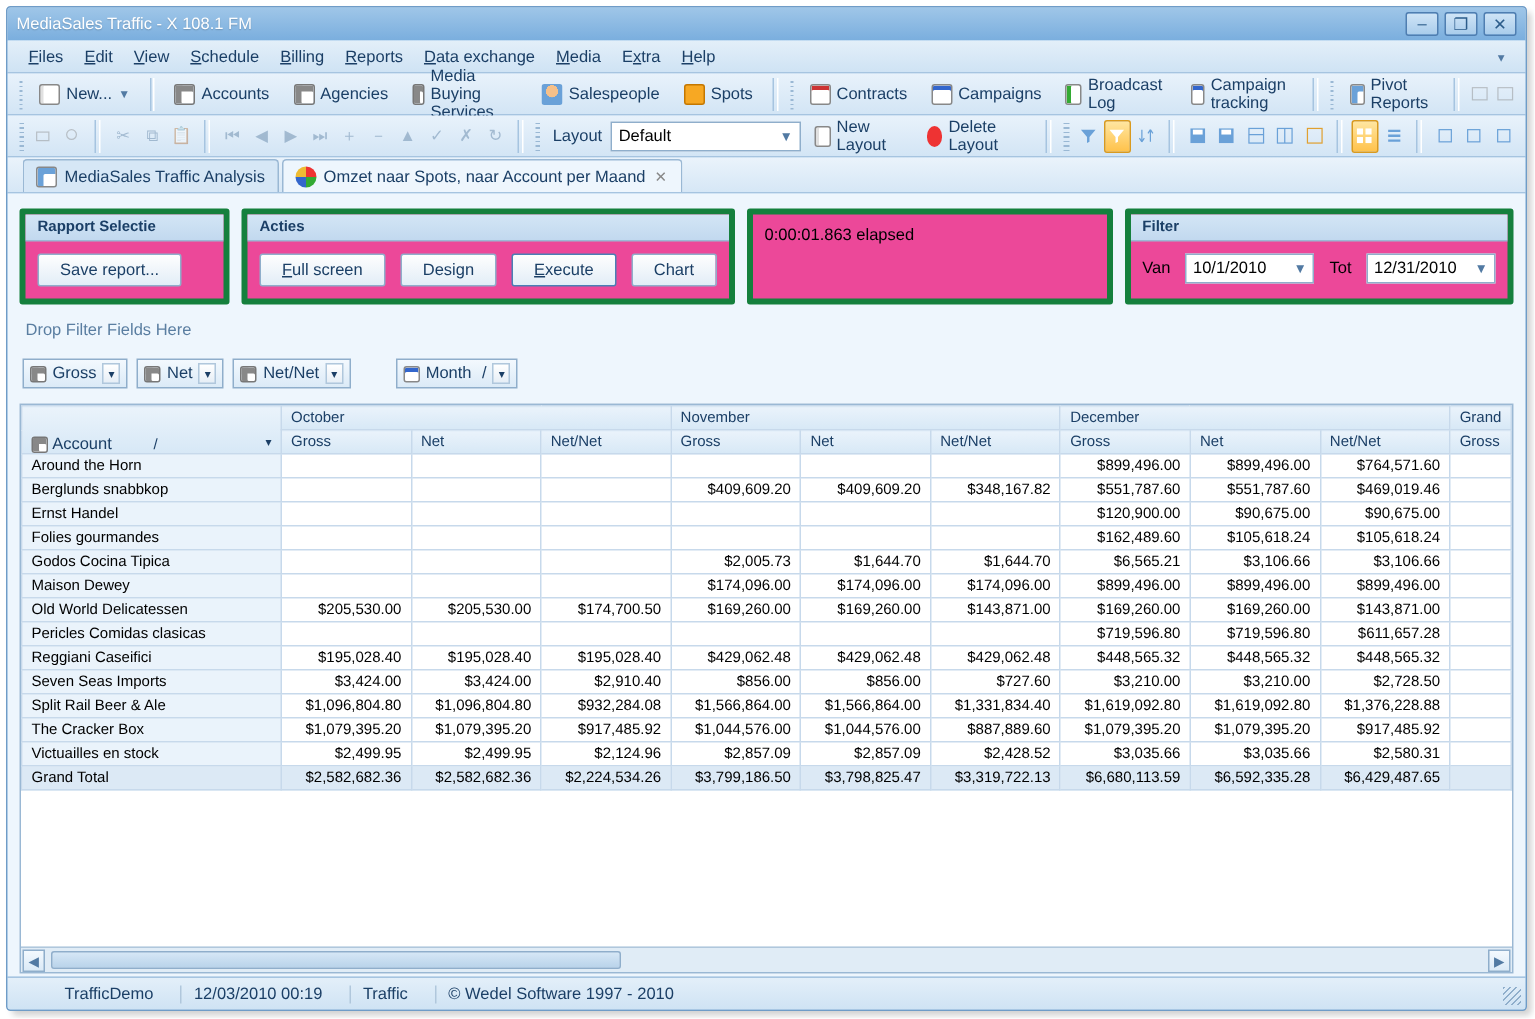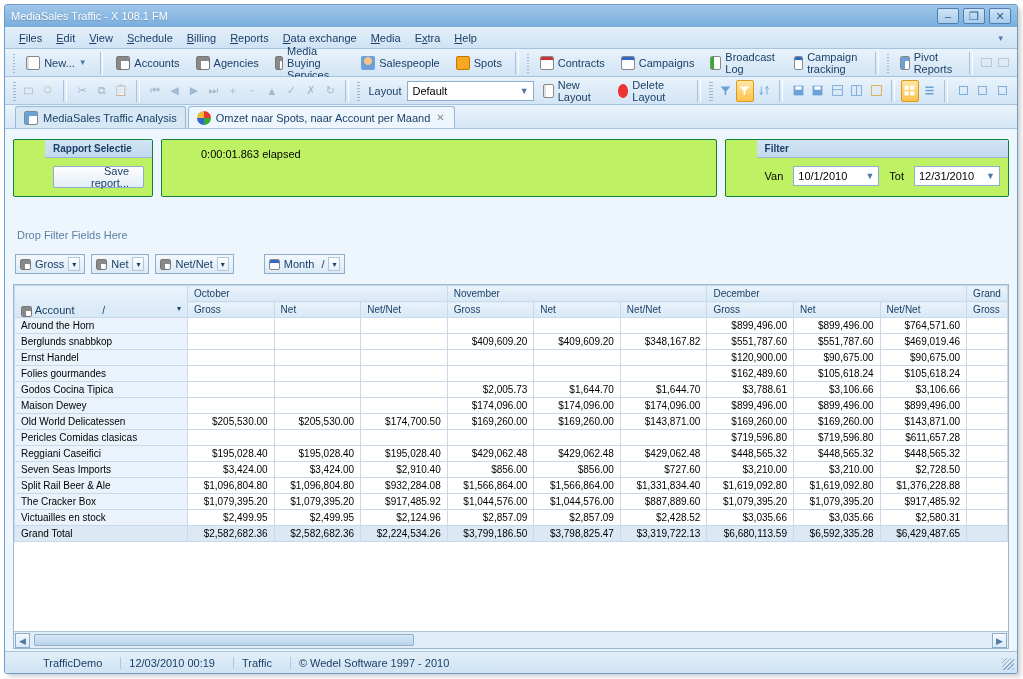--- a/index.html
+++ b/index.html
@@ -33,28 +33,28 @@
 .tbicon.disabled { opacity: 0.45; cursor: default; }
 .tbicon.active { background: linear-gradient(#ffe6a1,#ffc24b); border-color: #d99a1f; }
 .layout-combo { height: 20px; width: 160px; border: 1px solid #8faecb; background: #fff; display: flex; align-items: center; padding: 0 4px; }
 .layout-combo .dd { margin-left: auto; color: #527aa3; font-size: 9px; }
 .tablane { height: 24px; background: linear-gradient(#eaf3fb,#d6e7f6); border-bottom: 1px solid #a6c4e0; display: flex; align-items: flex-end; padding: 0 10px; gap: 2px; }
 .doctab { height: 22px; padding: 0 8px; display: flex; align-items: center; gap: 5px; background: #d6e7f6; border: 1px solid #9ab8d4; border-bottom: none; border-radius: 3px 3px 0 0; color: #1b3f66; cursor: pointer; }
 .doctab.active { background: #eef6fd; }
 .doctab .close { color: #888; font-size: 10px; padding: 0 1px; cursor: pointer; }
 .content { flex: 1; background: #eef6fd; padding: 10px 8px 2px; display: flex; flex-direction: column; gap: 8px; overflow: hidden; }
 .panels { display: flex; gap: 8px; }
-.panel { border: 1px solid #15803d; border-radius: 2px; background: #bef264; padding-left: 31px; }
+.panel { border: 4px solid #15803d; border-radius: 2px; background: #ec4899; }
 .panel .phdr { height: 18px; background: linear-gradient(#d3e5f5,#c2d9ef); border-bottom: 1px solid #9ab8d4; padding: 0 8px; display: flex; align-items: center; color: #1b3f66; font-weight: bold; font-size: 10px; }
 .panel .pbody { padding: 8px; display: flex; align-items: center; gap: 10px; }
 .btn { height: 22px; padding: 0 14px; border: 1px solid #8faecb; background: linear-gradient(#fefefe,#e2edf7); color: #1b3f66; cursor: pointer; border-radius: 2px; display: flex; align-items: center; text-align: right; }
 .btn u { text-decoration: underline; }
 .dateinput { height: 20px; width: 86px; border: 1px solid #8faecb; background: #fff; display: flex; align-items: center; padding: 0 4px; }
 .dateinput .dd { margin-left: auto; color: #527aa3; font-size: 9px; }
-.dropzone { height: 18px; padding: 0 4px; color: #5a7ea1; display: flex; align-items: center; margin-top: 21px; }
+.dropzone { height: 18px; padding: 0 4px; color: #5a7ea1; display: flex; align-items: center; }
 .fieldblocks { display: flex; gap: 6px; padding: 2px; }
 .fblock { height: 20px; border: 1px solid #8faecb; background: linear-gradient(#f3f9fe,#dbeaf7); display: flex; align-items: center; padding: 0 4px; gap: 4px; color: #1b3f66; cursor: pointer; }
 .fblock .fdd { width: 12px; height: 14px; background: linear-gradient(#fff,#e6eef6); border: 1px solid #b0c7dc; display: flex; align-items: center; justify-content: center; font-size: 8px; }
 .pivot { flex: 1; border: 1px solid #9ab8d4; display: flex; flex-direction: column; background: #fff; overflow: hidden; }
 .pivot table { border-collapse: collapse; width: 100%; }
 .pivot th, .pivot td { border: 1px solid #c7d9eb; height: 16px; font-size: 10px; white-space: nowrap; }
 .pivot th { background: linear-gradient(#eaf3fb,#d7e8f6); color: #1b3f66; text-align: left; padding: 0 6px; font-weight: normal; }
 .pivot td { text-align: right; padding: 0 6px; }
 .pivot td.rowhdr { text-align: left; background: #eaf3fb; }
 .pivot tr.total td { background: #dce9f5; font-weight: normal; }
@@ -301,20 +301,33 @@
   </div>
 
   <div class="content">
 
     <div class="panels">
       <div class="panel" style="width:140px">
         <div class="phdr">Rapport Selectie</div>
         <div class="pbody">
             <div class="btn">Save report...</div>
           </div>
+      </div>
+      <div class="panel" style="flex:0 0 auto">
+        <div class="phdr">Acties</div>
+        <div class="pbody">
+          <div class="btn"><u>F</u>ull screen</div>
+          <div class="btn">
+              <span>Design</span>
+            </div>
+          <div class="btn" style="border-color:#4a7fb5"><u>E</u>xecute</div>
+          <div class="btn">
+              <span>Chart</span>
+            </div>
+        </div>
       </div>
       <div class="panel" style="flex:1">
         <div class="pbody">
             <span>0:00:01.863 elapsed</span>
           </div>
       </div>
       <div class="panel" style="flex:0 0 auto">
         <div class="phdr">Filter</div>
         <div class="pbody">
           <span>Van</span>
@@ -446,21 +459,21 @@
               <td></td>
             </tr>
             <tr>
               <td class="rowhdr">Godos Cocina Tipica</td>
               <td></td>
               <td></td>
               <td></td>
               <td>$2,005.73</td>
               <td>$1,644.70</td>
               <td>$1,644.70</td>
-              <td>$3,788.61</td>
+              <td>$6,565.21</td>
               <td>$3,106.66</td>
               <td>$3,106.66</td>
               <td></td>
             </tr>
             <tr>
               <td class="rowhdr">Maison Dewey</td>
               <td></td>
               <td></td>
               <td></td>
               <td>$174,096.00</td>

